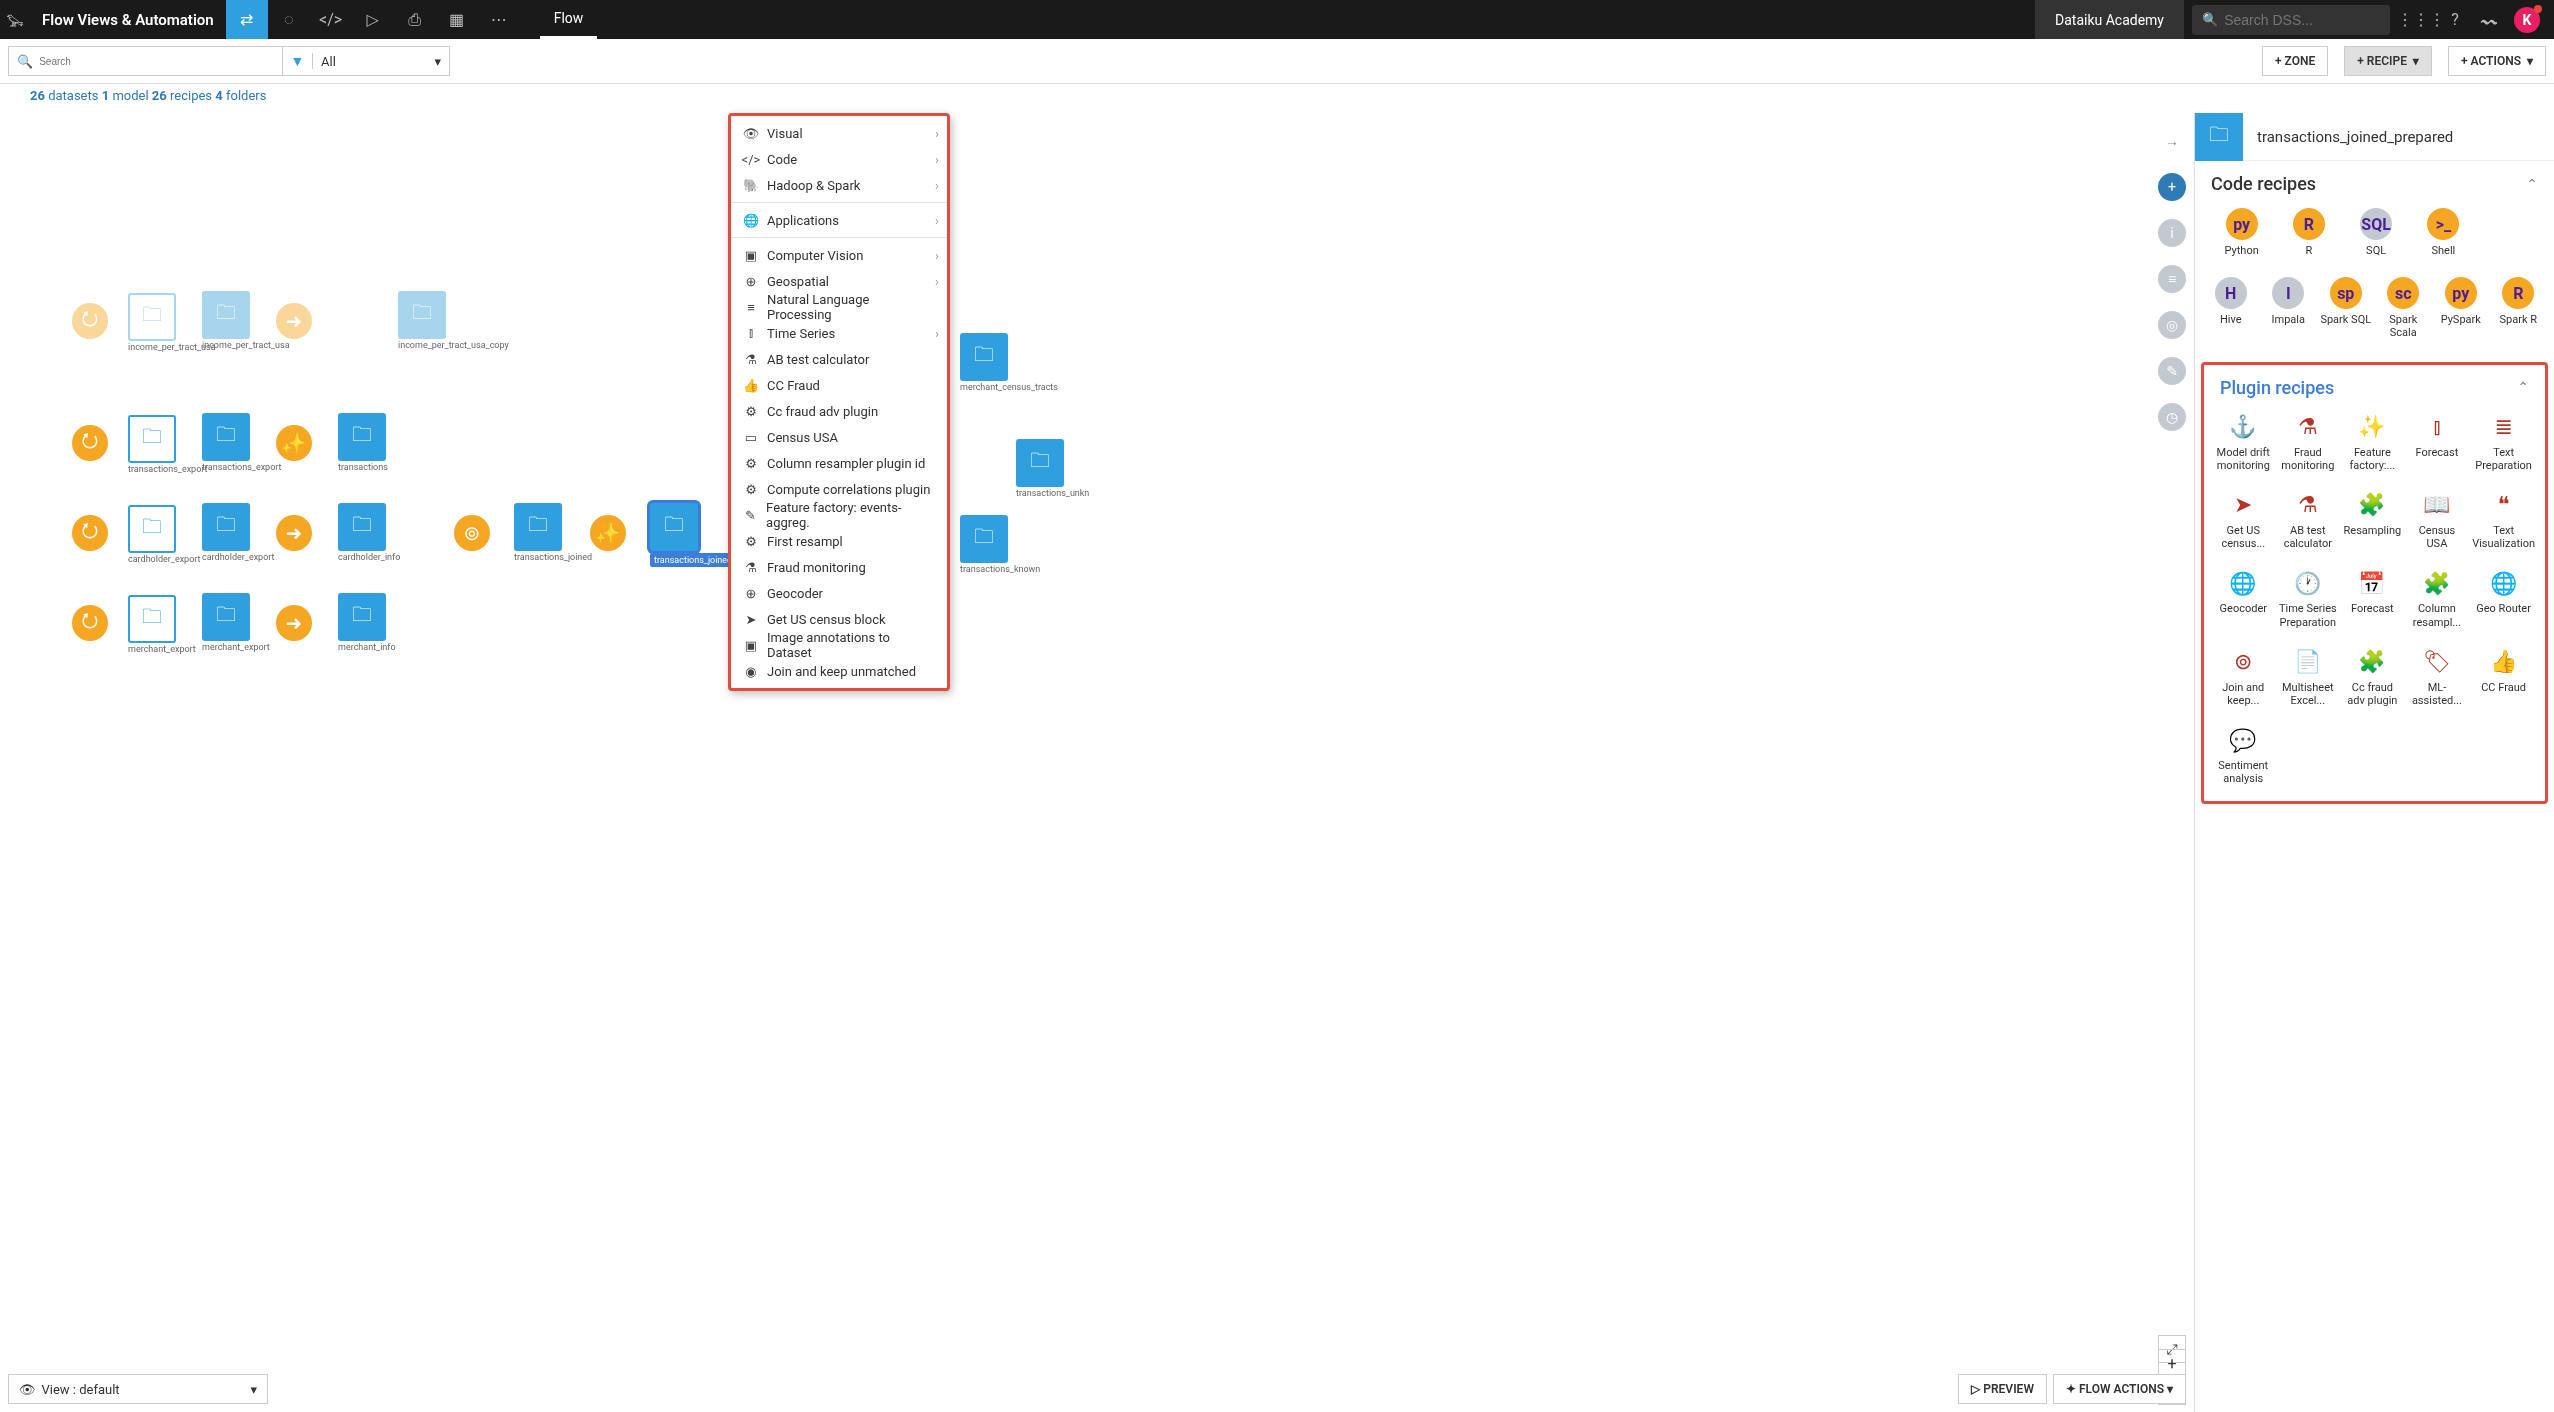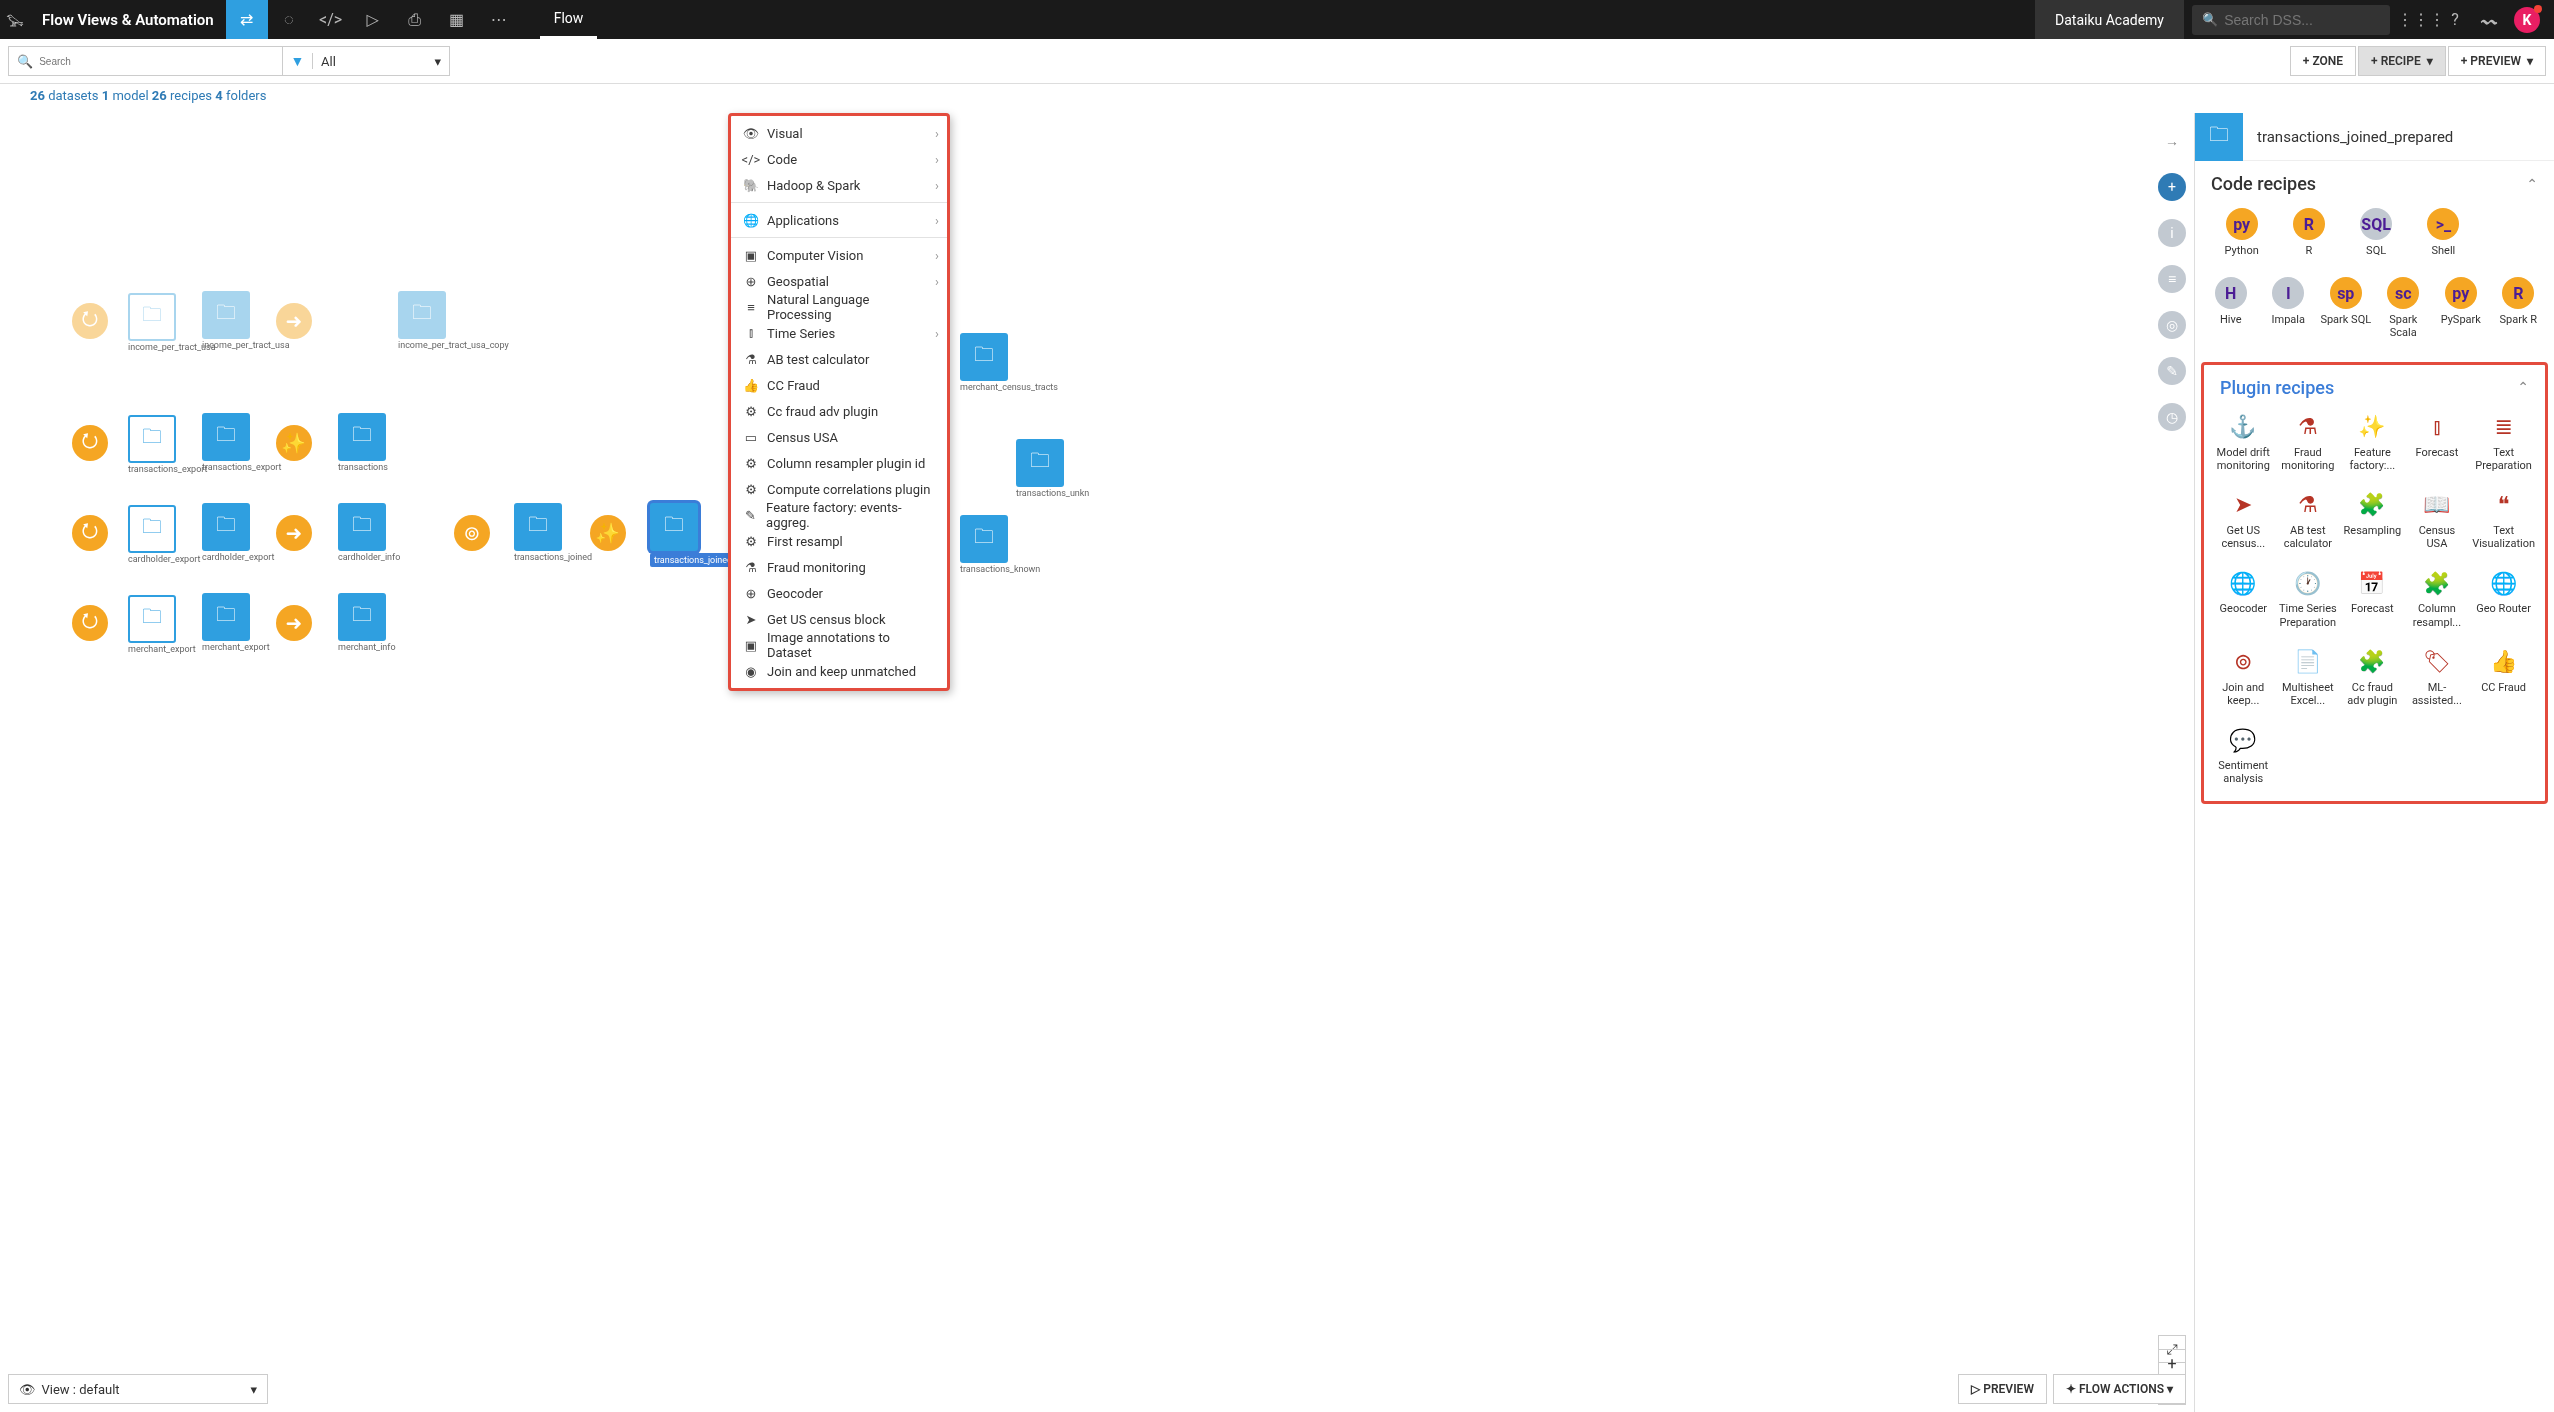--- a/index.html
+++ b/index.html
@@ -23,21 +23,21 @@
 .topbar .avatar::after { content:''; position:absolute; top:-2px; right:-2px; width:8px; height:8px; background:#f44336; border-radius:50%; }
 
 
 .toolbar { height: 45px; background:#fff; border-bottom:1px solid #ddd; display:flex; align-items:center; padding: 0 8px; }
 .toolbar .searchbox { border:1px solid #ccc; height:30px; width:275px; display:flex; align-items:center; padding:0 8px; }
 .toolbar .searchbox input { border:none; outline:none; width:240px; margin-left:6px; font-size:10px; }
 .toolbar .filterdd { border:1px solid #ccc; height:30px; width:168px; margin-left:-1px; display:flex; align-items:center; }
 .toolbar .filterdd .filticon { width:30px; color:#2f9fe0; text-align:center; border-right:1px solid #ccc; font-size:14px; }
 .toolbar .filterdd .filtlabel { padding:0 8px; flex:1; }
 .toolbar .filterdd .caret { padding: 0 8px; }
-.toolbar .rightbtns { margin-left:auto; display:flex; gap:2px; }
+.toolbar .rightbtns { margin-left:auto; display:flex; gap:16px; }
 .toolbar .btn { border:1px solid #ccc; height:30px; padding: 0 12px; display:flex; align-items:center; font-weight:600; font-size:12px; cursor:pointer; }
 .toolbar .btn.active { background:#e0e0e0; }
 
 
 .counts { padding: 4px 8px 10px; font-size:13px;margin-left:22px; }
 .counts .num { font-weight:700; }
 .counts .link { color:#2f7bb5; }
 
 
 .main { display:flex; height: calc(1412px - 39px - 45px - 28px); }
@@ -141,21 +141,21 @@
     <input placeholder="Search" style="">
   </div>
   <div class="filterdd">
     <div class="filticon">▼</div>
     <div class="filtlabel">All</div>
     <div class="caret">▾</div>
   </div>
   <div class="rightbtns">
     <div class="btn">+ ZONE</div>
     <div class="btn active"><span>+ RECIPE</span>&nbsp;&nbsp;▾</div>
-    <div class="btn"><span>+ PREVIEW</span>&nbsp;&nbsp;▾</div>
+    <div class="btn"><span>+ ACTIONS</span>&nbsp;&nbsp;▾</div>
   </div>
 </div>
 
 <div class="counts">
   <span class="num link">26</span>
   <span class="link">datasets</span>
   <span class="num link">1</span>
   <span class="link">model</span>
   <span class="num link">26</span>
   <span class="link">recipes</span>

